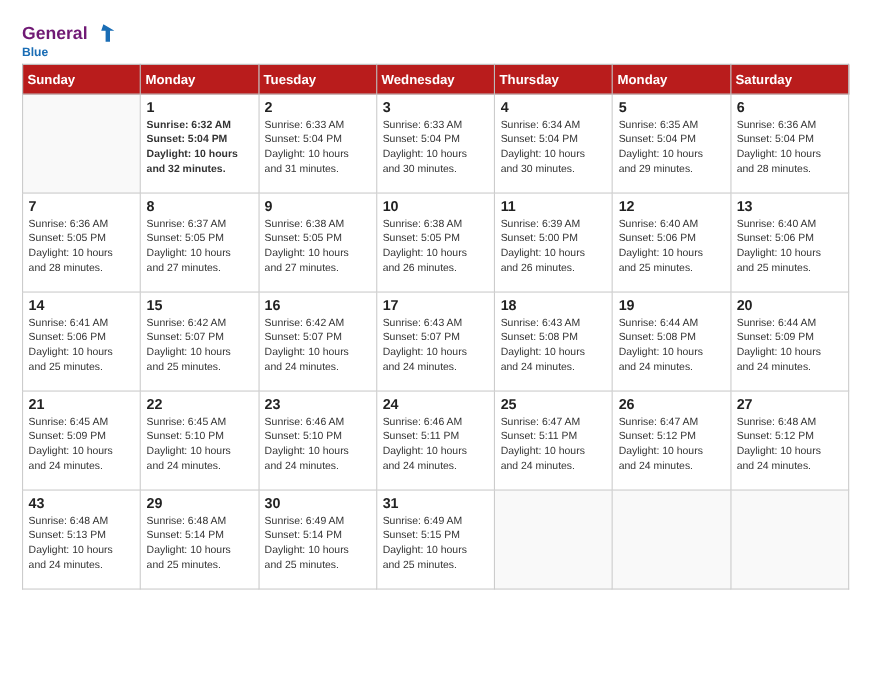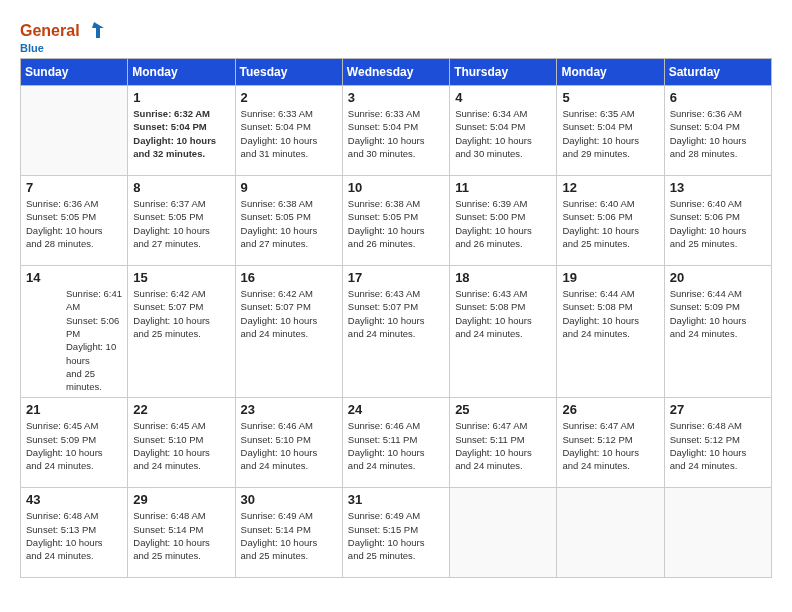--- a/index.html
+++ b/index.html
@@ -32,21 +32,21 @@
     .location-title {
       font-size: 15px;
       color: #444;
     }
     .calendar {
       width: 100%;
       border-collapse: collapse;
       table-layout: fixed;
     }
     .calendar th {
-      background-color: #1d4ed8;
+      background-color: #b91c1c;
       color: #fff;
       font-size: 12px;
       font-weight: bold;
       padding: 6px 4px;
       text-align: left;
       border: 1px solid #bbb;
     }
     .calendar td {
       border: 1px solid #ccc;
       vertical-align: top;
@@ -72,21 +72,21 @@
       color: #333;
     }
   </style>
 </head>
 <body>
 
 <div class="header">
   <div class="logo">
   <div style="display:flex;flex-direction:column;align-items:flex-start;line-height:1.1;">
     <div style="display:flex;align-items:center;gap:2px;">
-      <span style="font-size:16px;font-weight:bold;color:#c2410c;">General</span>
+      <span style="font-size:16px;font-weight:bold;color:#701a75;">General</span>
       <svg width="22" height="22" viewBox="0 0 22 22">
         <polygon points="12,2 22,8 18,8 18,18 14,18 14,8 10,8" fill="#1a6db5"></polygon>
       </svg>
     </div>
     <span style="font-size:11px;font-weight:bold;color:#1a6db5;margin-left:0;">Blue</span>
   </div>
 </div>
   <div class="title-block">
     <div class="month-title"></div>
     <div class="location-title"></div>
@@ -198,21 +198,21 @@
           <span class="day-number">13</span>
           <div class="cell-info" style="white-space: pre-line;">Sunrise: 6:40 AM
 Sunset: 5:06 PM
 Daylight: 10 hours
 and 25 minutes.</div>
         </td>
       </tr>
       <tr>
         <td>
           <span class="day-number">14</span>
-          <div class="cell-info" style="white-space: pre-line; margin-left: 40px;">Sunrise: 6:41 AM
+          <div class="cell-info" style="white-space: pre-line;">Sunrise: 6:41 AM
 Sunset: 5:06 PM
 Daylight: 10 hours
 and 25 minutes.</div>
         </td>
         <td>
           <span class="day-number">15</span>
           <div class="cell-info" style="white-space: pre-line;">Sunrise: 6:42 AM
 Sunset: 5:07 PM
 Daylight: 10 hours
 and 25 minutes.</div>

